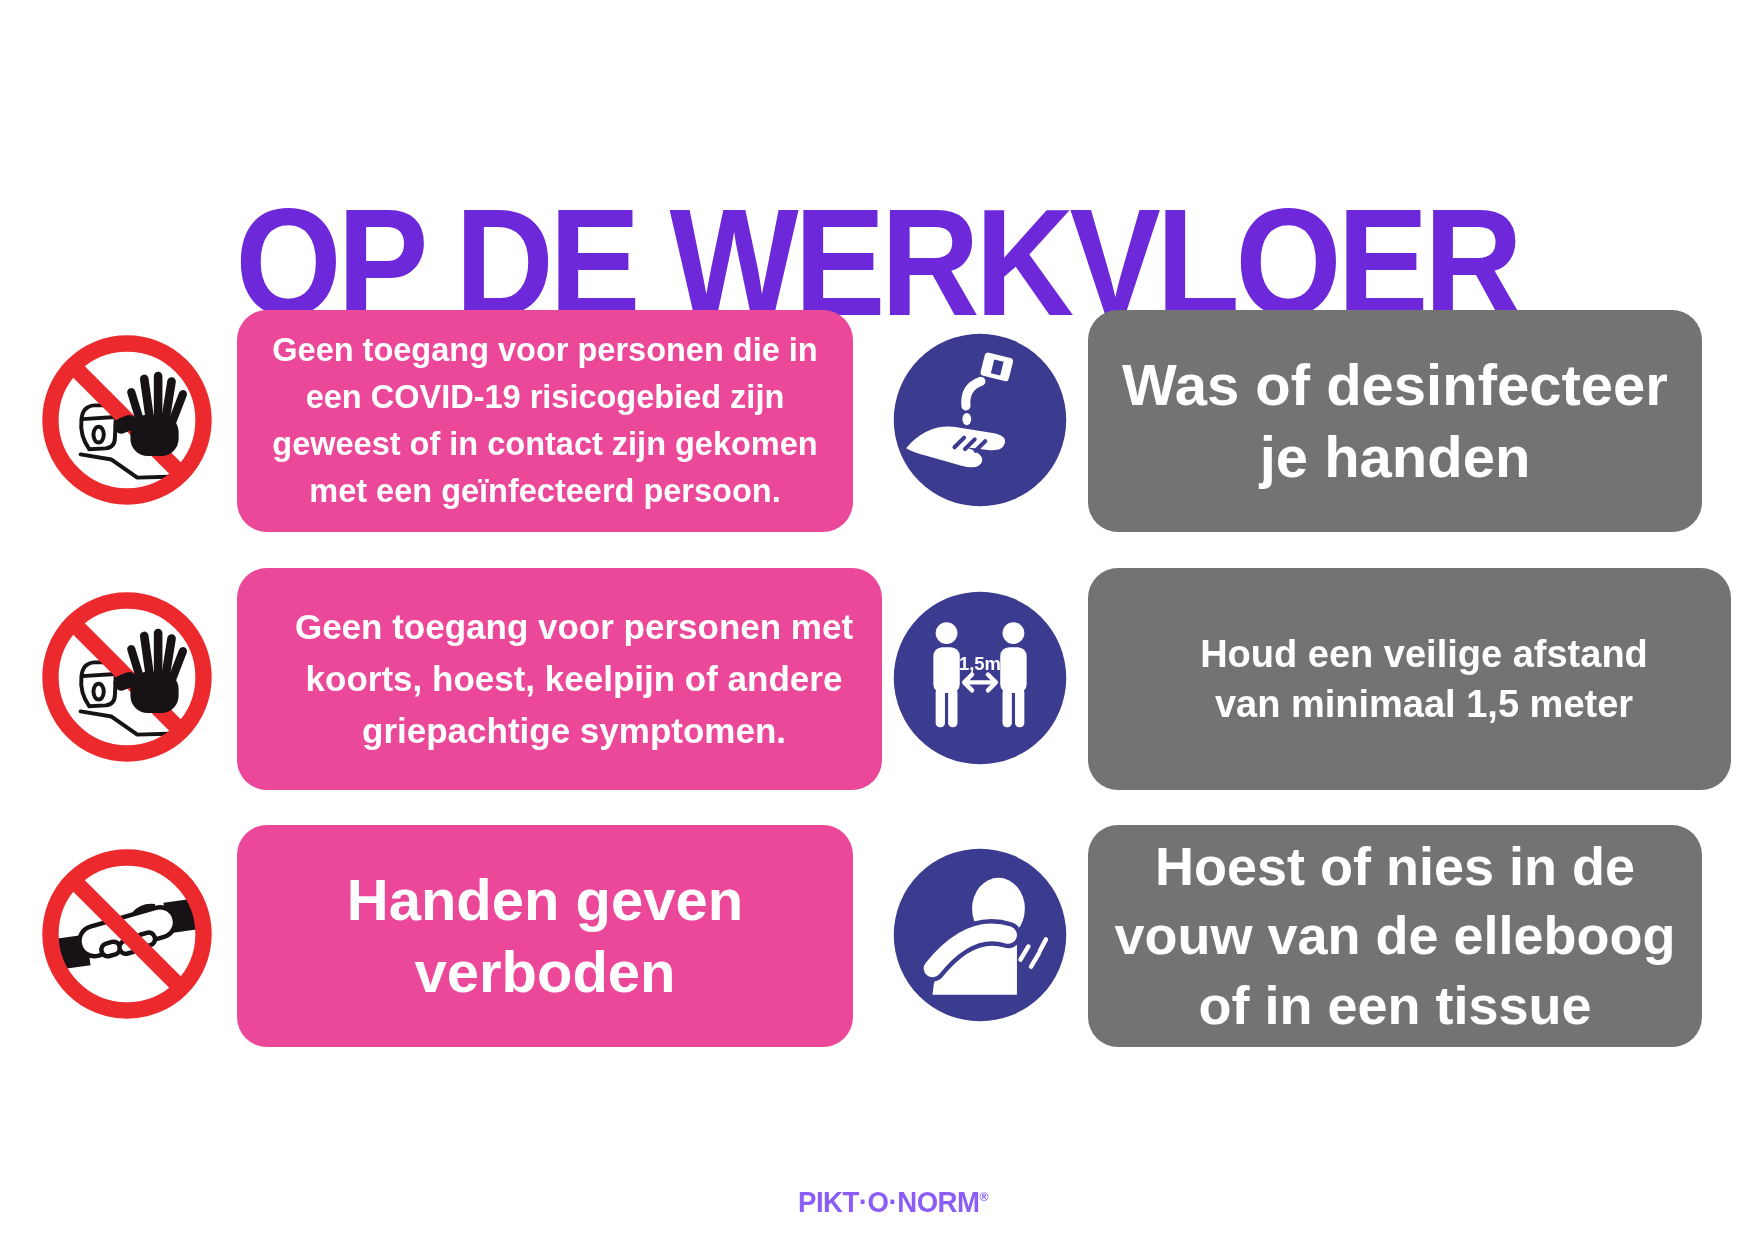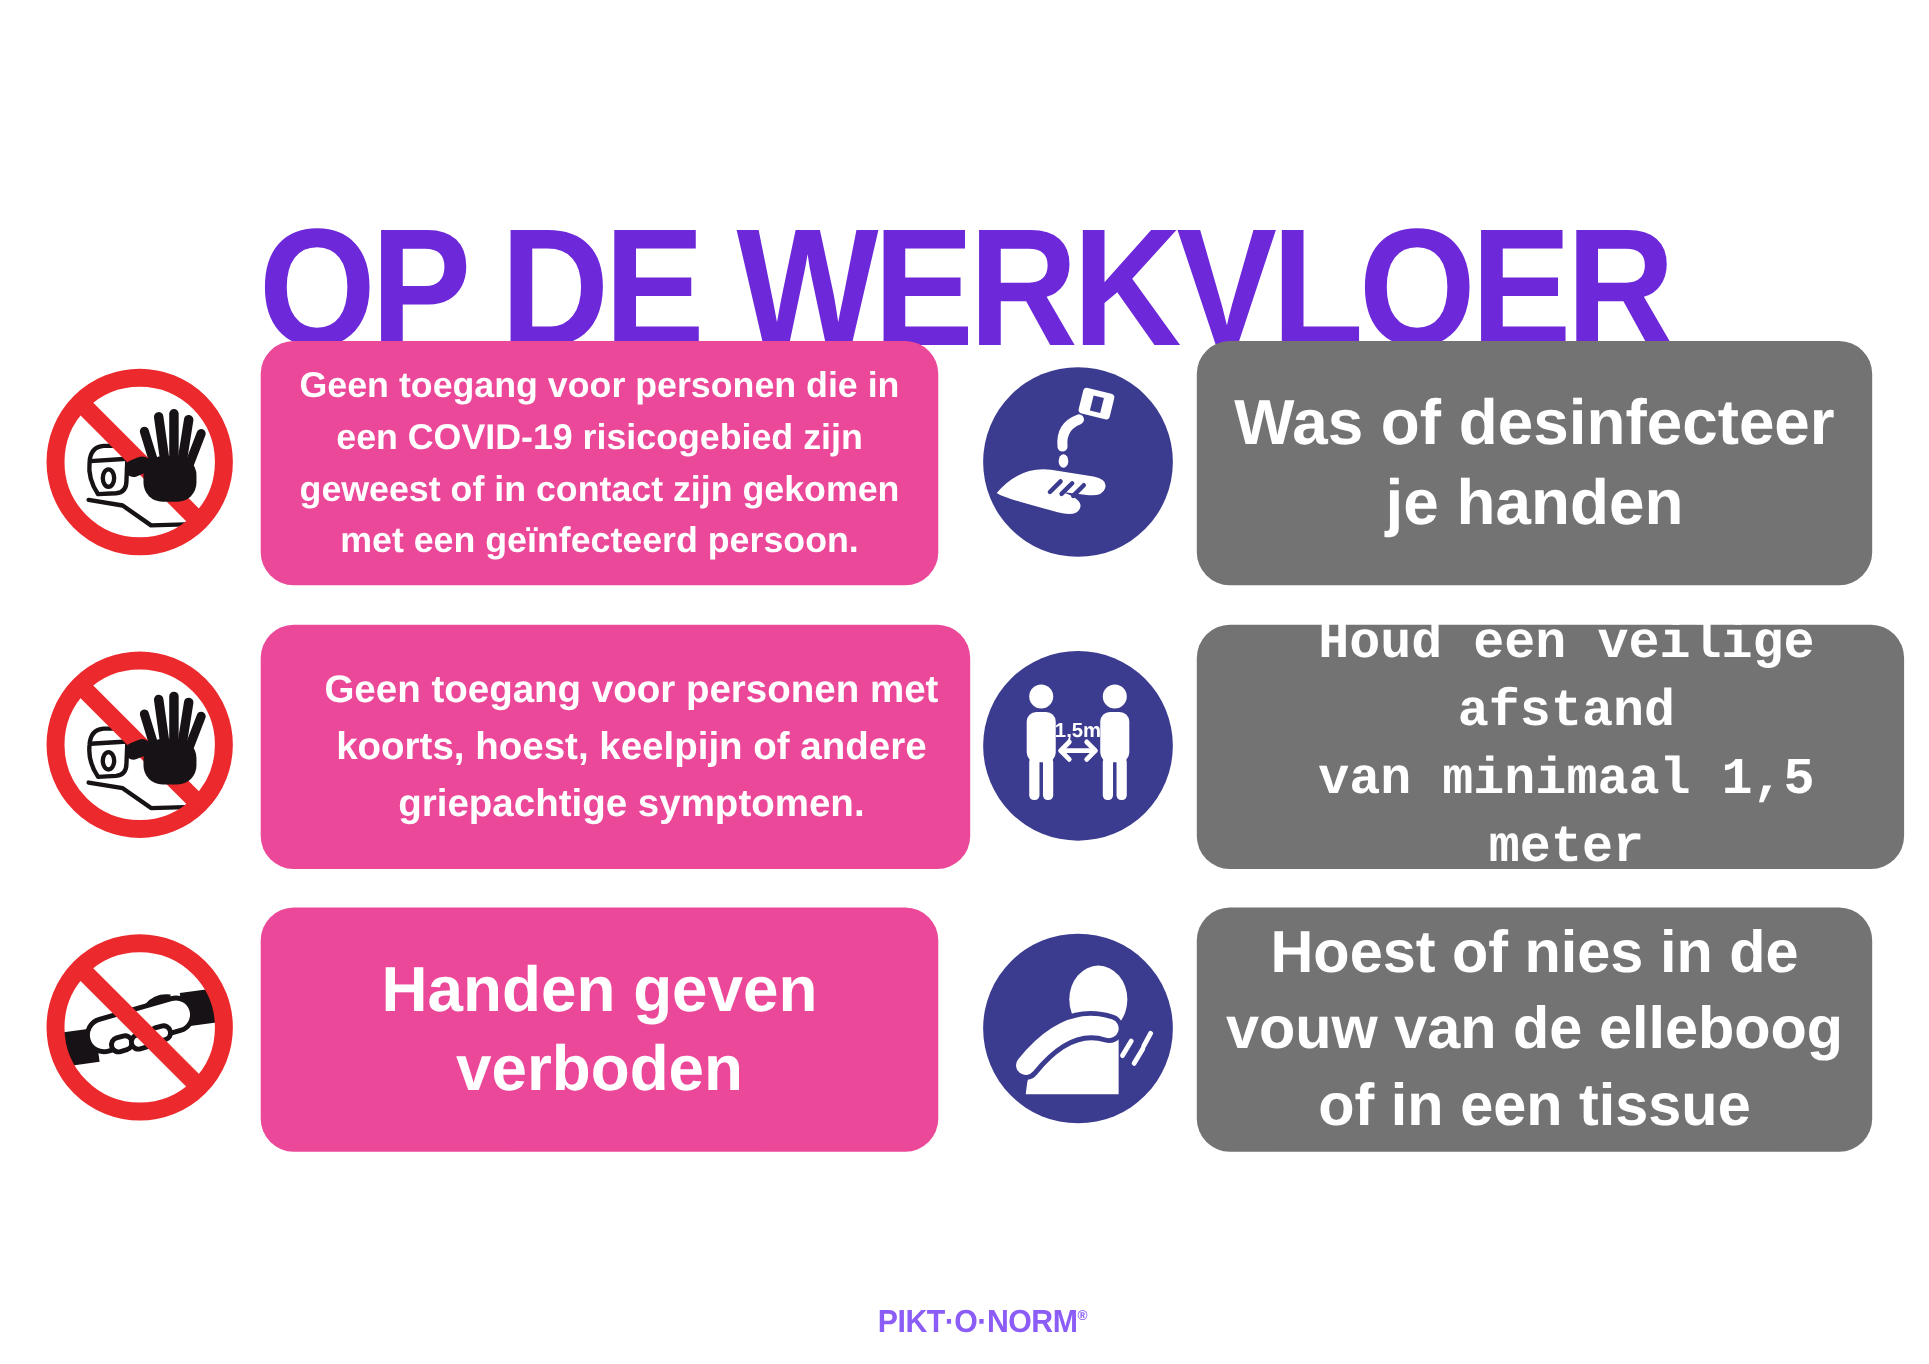--- a/index.html
+++ b/index.html
@@ -26,21 +26,21 @@
   .msg.blue { background:#737373; }
 
   .box-l { left:237px; width:616px; height:222px; }
   .box-r { left:1088px; width:614px; height:222px; }
   .row1 { top:310px; } .row2 { top:568px;padding-left:29px; } .row3 { top:825px; }
 
   .m1 { font-size:32.5px; line-height:1.44; }
   .m2 { font-size:35px;   line-height:1.48; }
   .m3 { font-size:58px;   line-height:1.24; }
   .m4 { font-size:58px;   line-height:1.24; }
-  .m5 { font-size:47px;   line-height:1.32;font-family:Liberation Mono, monospace; }
+  .m5 { font-size:38px;   line-height:1.32; }
   .m6 { font-size:54px;   line-height:1.28; }
 
   .icon-l { left:41px;  width:172px; height:172px; }
   .icon-r { left:892px; width:176px; height:176px;text-align:center; }
   .icy1l { top:334px; } .icy2l { top:591px; } .icy3l { top:848px; }
   .icy1r { top:332px; } .icy2r { top:590px; } .icy3r { top:847px; }
 
   .footer-logo {
     position:absolute; top:1186px; left:16px; width:100%;
     text-align:center; color:#8b5cf6; font-weight:bold; font-size:29px;

